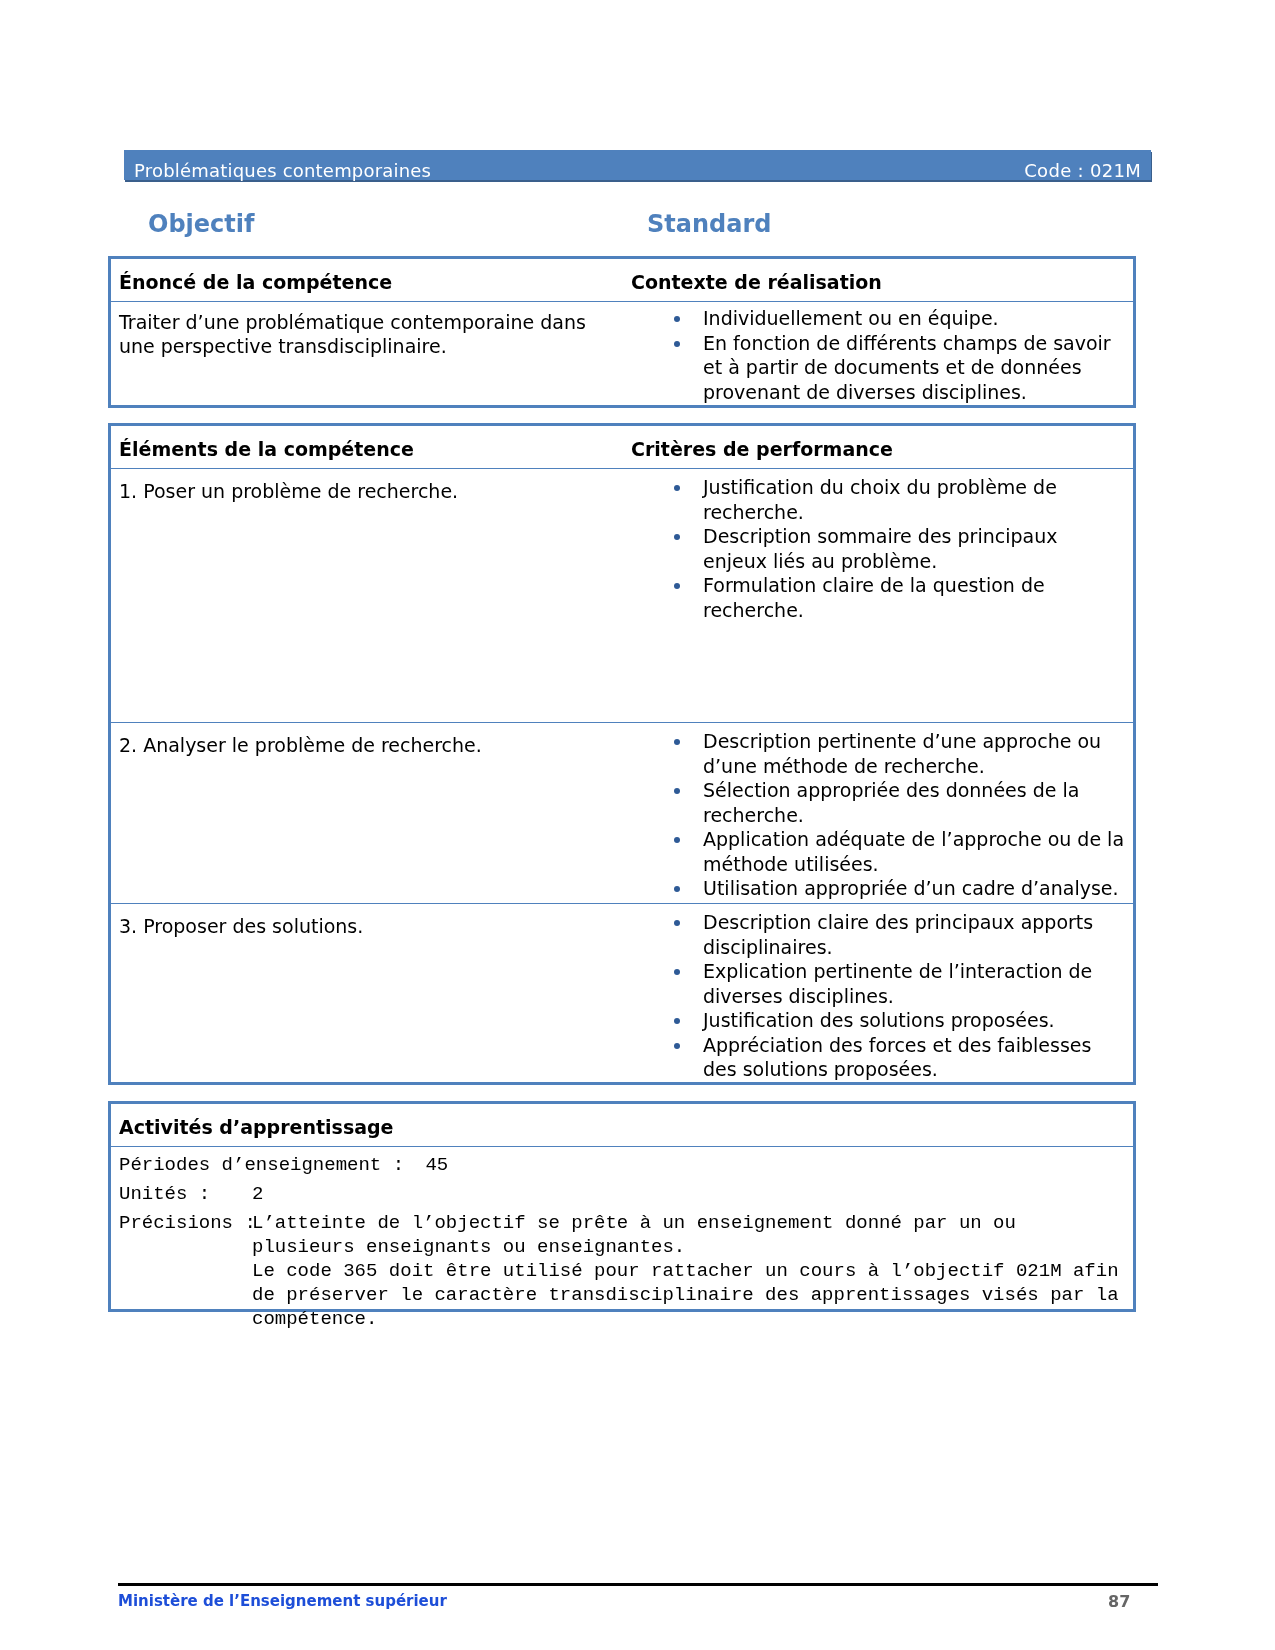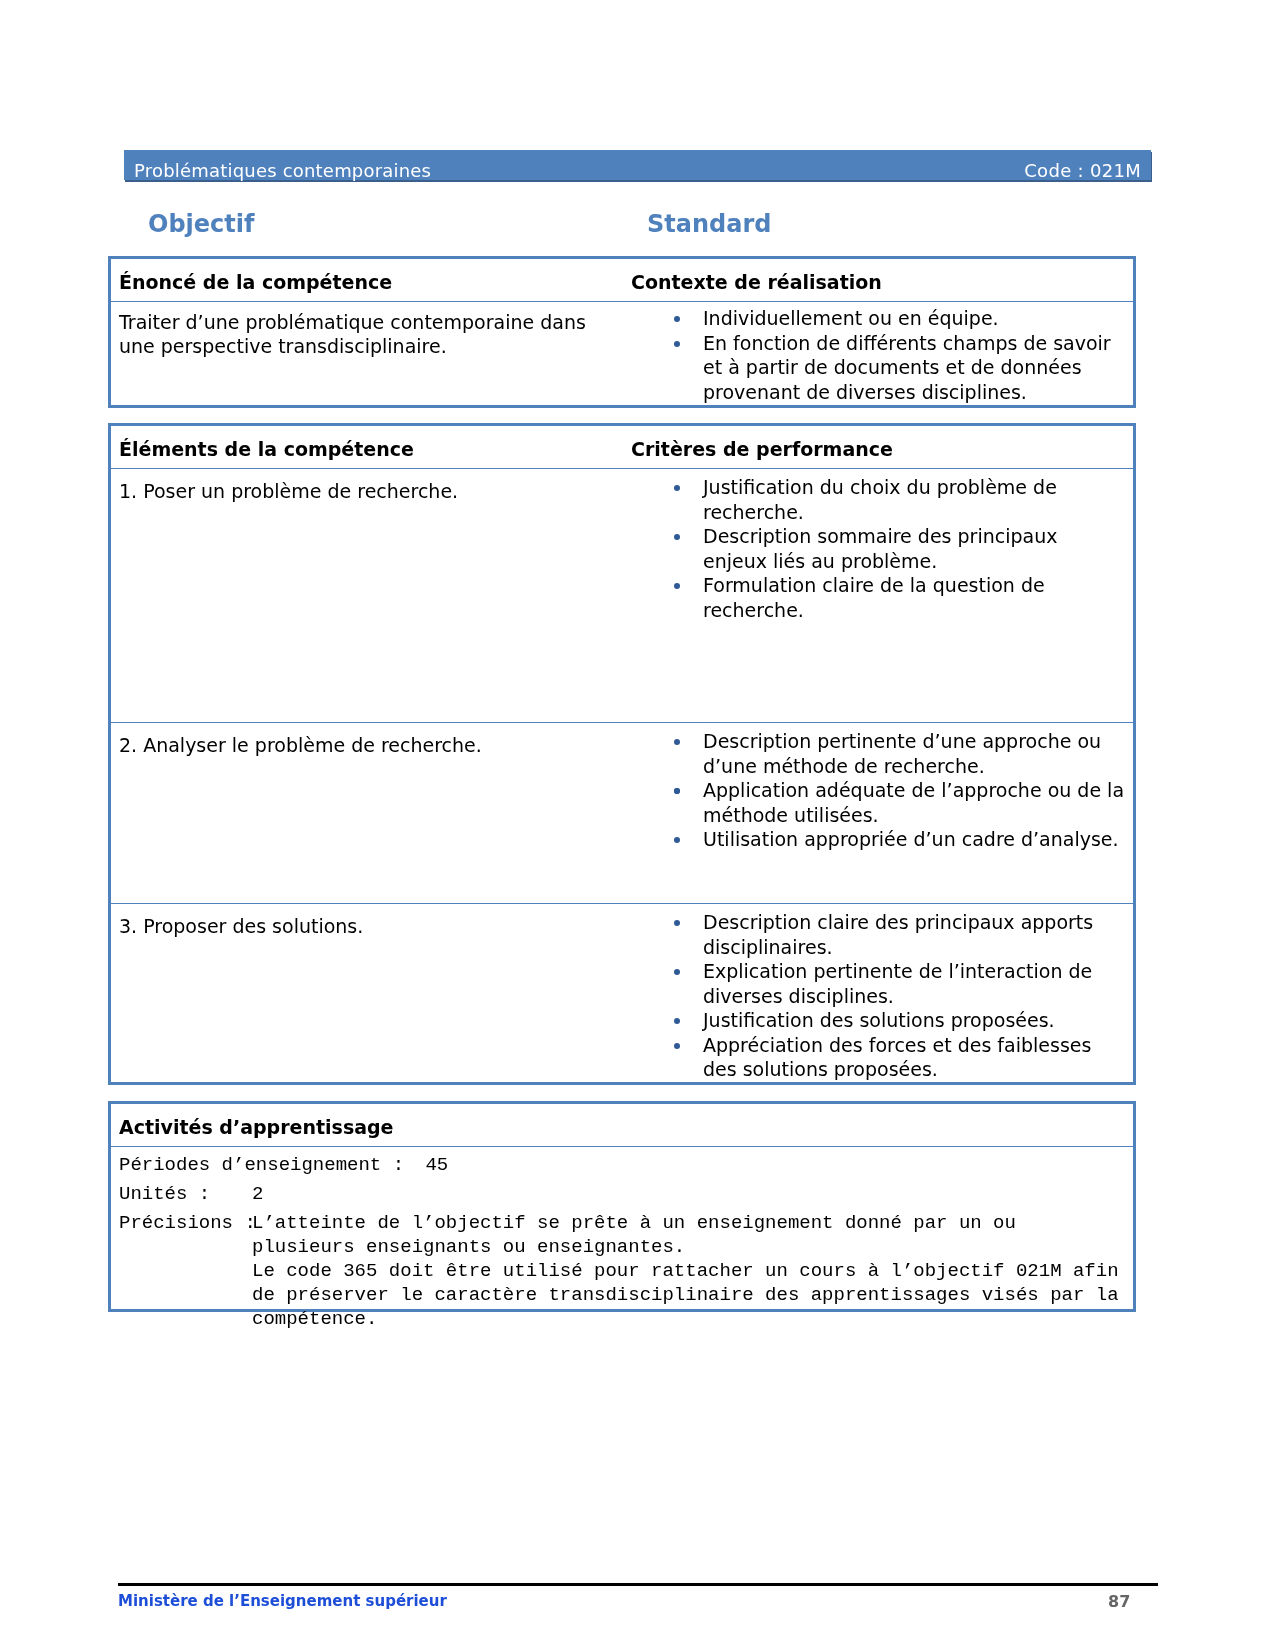--- a/index.html
+++ b/index.html
@@ -81,21 +81,21 @@
         <li><span class="dot"></span><span>Description sommaire des principaux enjeux liés au problème.</span></li>
         <li><span class="dot"></span><span>Formulation claire de la question de recherche.</span></li>
       </ul>
     </div>
   </div>
   <div class="row" style="height:180px;">
     <div class="left">2.  Analyser le problème de recherche.</div>
     <div class="right">
       <ul class="bul">
         <li><span class="dot"></span><span>Description pertinente d’une approche ou d’une méthode de recherche.</span></li>
-        <li><span class="dot"></span></li>
+        <li><span class="dot"></span><span>Sélection appropriée des données de la recherche.</span></li>
         <li><span class="dot"></span><span>Application adéquate de l’approche ou de la méthode utilisées.</span></li>
         <li><span class="dot"></span><span>Utilisation appropriée d’un cadre d’analyse.</span></li>
       </ul>
     </div>
   </div>
   <div class="row" style="height:178px;">
     <div class="left">3.  Proposer des solutions.</div>
     <div class="right">
       <ul class="bul">
         <li><span class="dot"></span><span>Description claire des principaux apports disciplinaires.</span></li>

